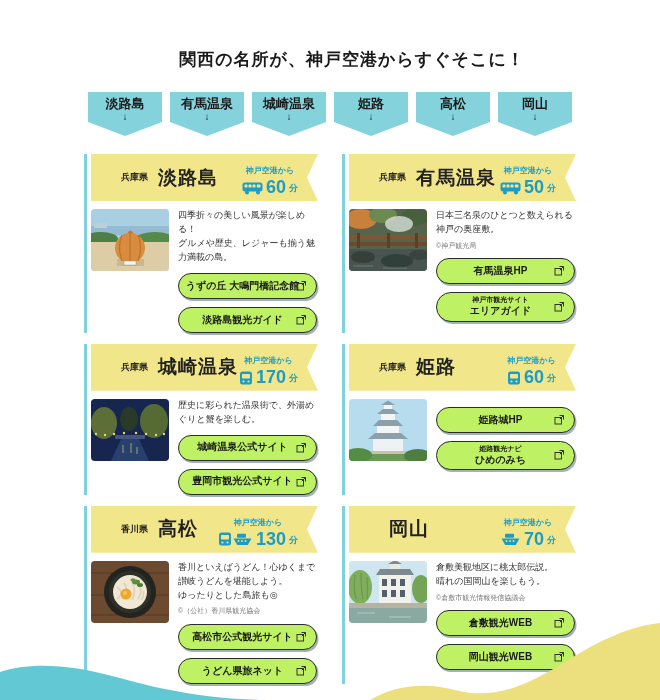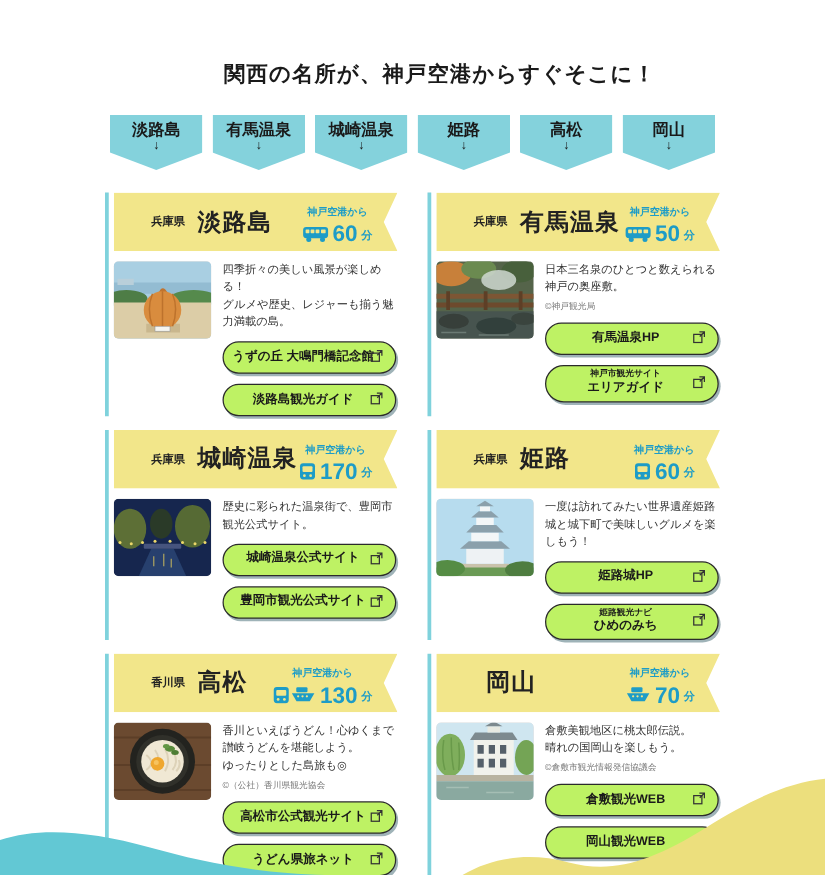--- a/index.html
+++ b/index.html
@@ -260,21 +260,21 @@
               <circle cx="33" cy="34" r="1.2"></circle>
               <circle cx="45" cy="34" r="1.2"></circle>
               <circle cx="55" cy="35" r="1.2"></circle>
               <circle cx="65" cy="36" r="1.2"></circle>
               <circle cx="73" cy="35" r="1.2"></circle>
             </g>
             <path d="M32,46 v8 M40,44 v10 M46,48 v7" stroke="#c9b95e" stroke-width="1" opacity="0.8"></path>
           </svg>
       </div>
       <div class="card-right">
-        <div class="desc">歴史に彩られた温泉街で、豊岡市観光公式サイト。</div>
+        <div class="desc">歴史に彩られた温泉街で、外湯めぐりと蟹を楽しむ。</div>
         <div class="credit"></div>
         <div class="links">
           <div class="btn">
             <span class="btn-sub"></span>
             <span class="btn-label">城崎温泉公式サイト</span>
             <span class="ext"><svg width="11" height="11" viewBox="0 0 11 11">
                   <rect x="1" y="3.5" width="6.5" height="6.5" fill="none" stroke="#333" stroke-width="1"></rect>
                   <path d="M5.5,1.5 h4 v4 M9.5,1.5 L5.8,5.2" fill="none" stroke="#333" stroke-width="1"></path>
                 </svg></span>
           </div>
@@ -321,21 +321,20 @@
             <rect x="32" y="15" width="14" height="6" fill="#f3f6f7"></rect>
             <path d="M28,15 L50,15 L44,10 L34,10 Z" fill="#8ba0ab"></path>
             <rect x="35" y="6" width="8" height="4" fill="#f3f6f7"></rect>
             <path d="M32,6 L46,6 L39,1.5 Z" fill="#8ba0ab"></path>
             <rect y="55" width="78" height="7" fill="#6a9a55"></rect>
             <ellipse cx="9" cy="56" rx="14" ry="7" fill="#558c44"></ellipse>
             <ellipse cx="69" cy="57" rx="14" ry="7" fill="#4e7d40"></ellipse>
           </svg>
       </div>
       <div class="card-right">
-        <div class="desc">一度は訪れてみたい世界遺産姫路城と城下町で美味しいグルメを楽しもう！</div>
         <div class="credit"></div>
         <div class="links">
           <div class="btn">
             <span class="btn-sub"></span>
             <span class="btn-label">姫路城HP</span>
             <span class="ext"><svg width="11" height="11" viewBox="0 0 11 11">
                   <rect x="1" y="3.5" width="6.5" height="6.5" fill="none" stroke="#333" stroke-width="1"></rect>
                   <path d="M5.5,1.5 h4 v4 M9.5,1.5 L5.8,5.2" fill="none" stroke="#333" stroke-width="1"></path>
                 </svg></span>
           </div>

